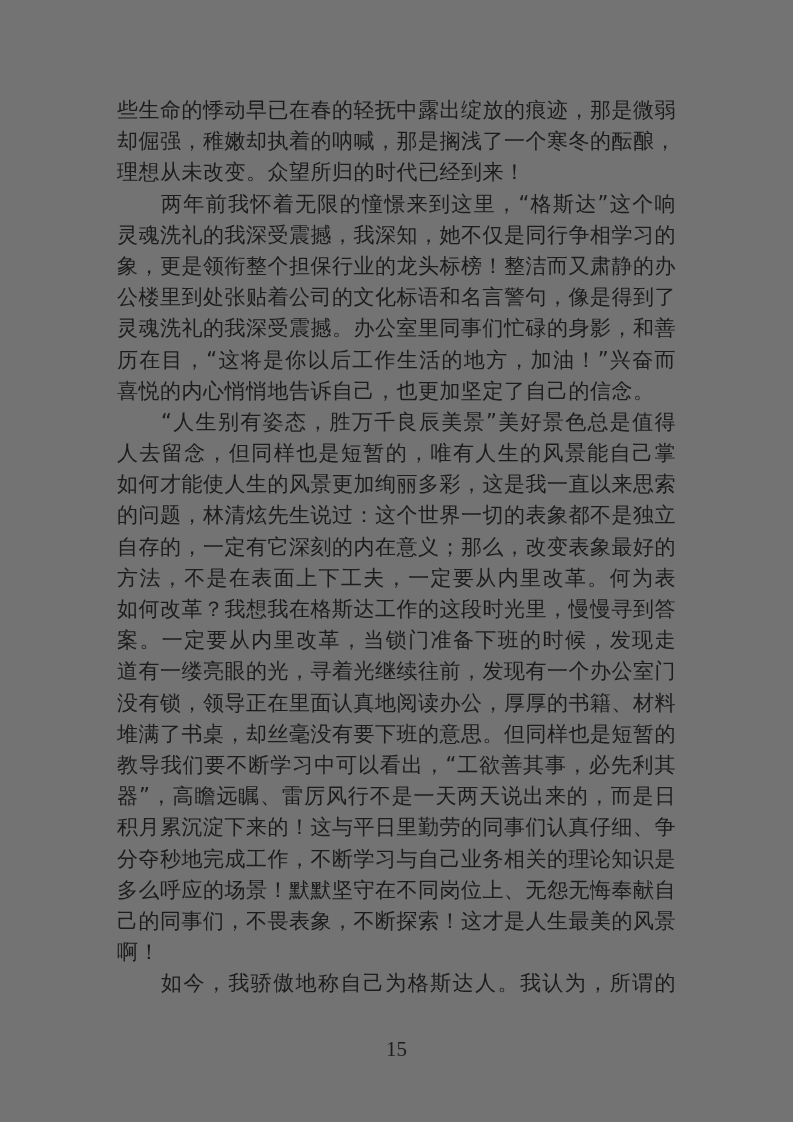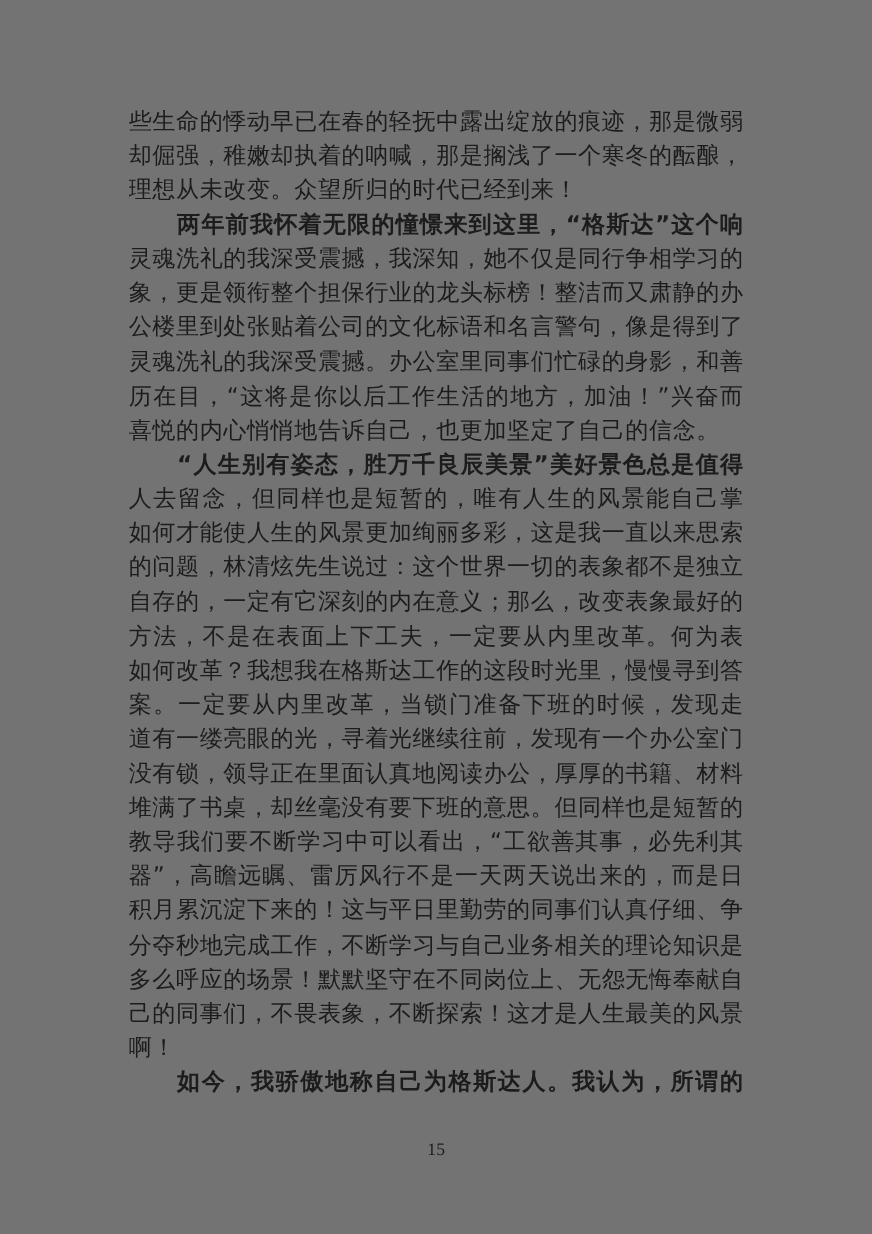--- a/index.html
+++ b/index.html
@@ -28,34 +28,33 @@
   }
   .line {
     height: 31.2px;
     overflow: hidden;
     text-align: justify;
     text-align-last: justify;
     letter-spacing: 0.5px;
   }
   .line.indent {
     text-indent: 44px;
-    font-weight: bold;
   }
   .line.plain {
     text-align: right;
     text-align-last: left;
   }
   .page-number {
     position: absolute;
     top: 1037px;
     left: 0;
     width: 793px;
     text-align: center;
     font-family: "Liberation Serif", serif;
-    font-size: 16px;
+    font-size: 21px;
     color: #1c1c1c;
   }
 </style>
 </head>
 <body>
 
 <div class="page">
   <div class="text-block">
       <div class="line">些生命的悸动早已在春的轻抚中露出绽放的痕迹，那是微弱</div>
       <div class="line">却倔强，稚嫩却执着的呐喊，那是搁浅了一个寒冬的酝酿，</div>

